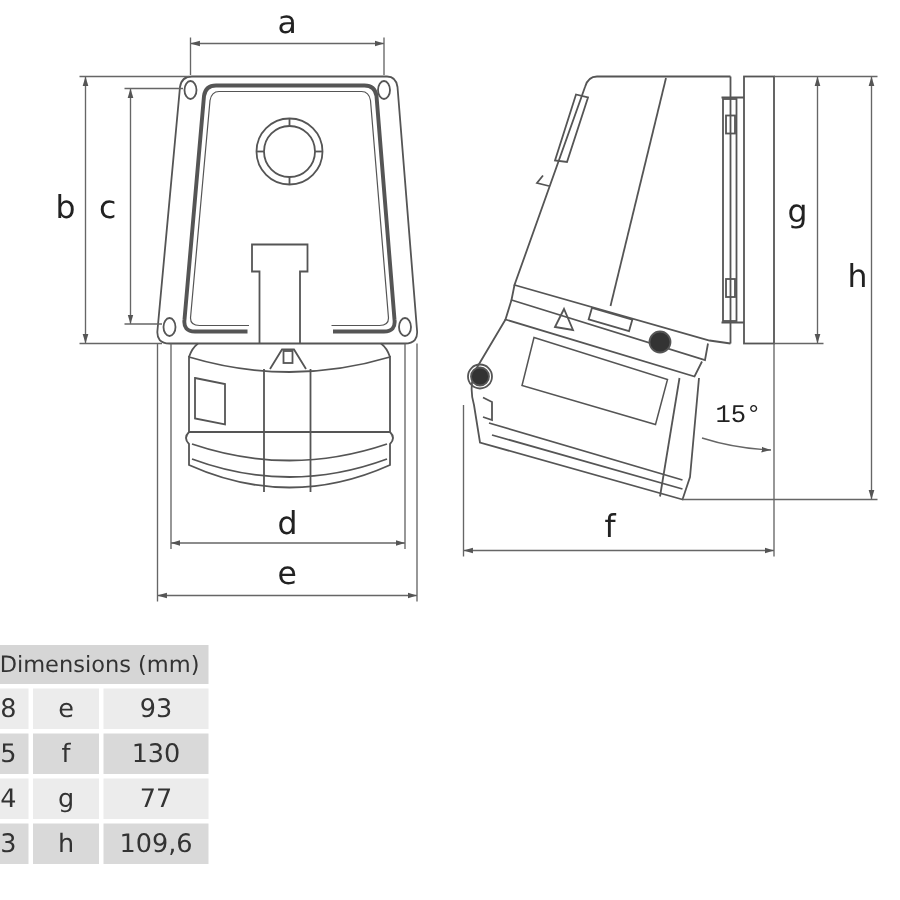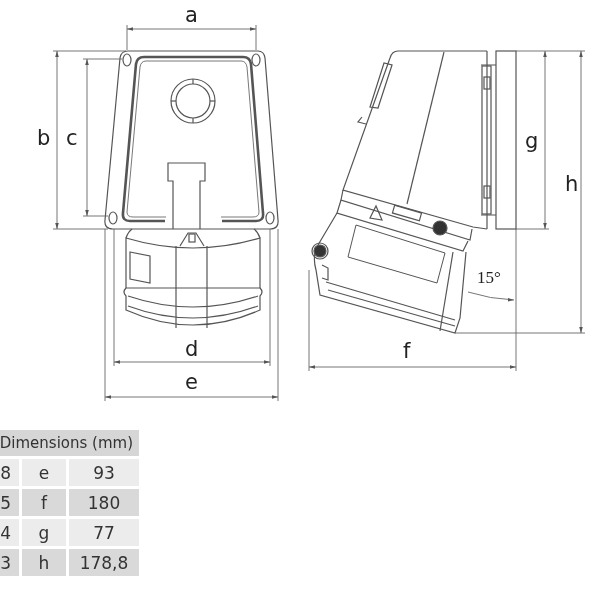--- a/index.html
+++ b/index.html
@@ -1,19 +1,19 @@
 <!DOCTYPE html>
 <html><head>
   <meta charset="utf-8">
   <style>
     html, body { margin: 0; padding: 0; background: #ffffff; }
     body { width: 600px; height: 600px; position: relative; overflow: hidden; font-family: "DejaVu Sans", sans-serif; }
     #drawing { position: absolute; left: 0; top: 0; width: 600px; height: 420px; }
     .dim-label { position: absolute; font-family: "DejaVu Sans", sans-serif; font-size: 21px; color: #222; line-height: 1; }
-    .angle-label { position: absolute; font-family: Liberation Serif, serif; font-size: 17px; color: #222; line-height: 1; }
+    .angle-label { position: absolute; font-family: Liberation Mono, monospace; font-size: 17px; color: #222; line-height: 1; }
     #dim-table { position: absolute; left: -26px; top: 427px; border-collapse: separate; border-spacing: 3px; font-family: "DejaVu Sans", sans-serif; color: #333; }
     #dim-table th { background: #d6d6d6; font-weight: 500; font-size: 15px; height: 26px; padding: 0 6px 0 0; text-align: right; }
     #dim-table td { font-size: 17px; text-align: center; height: 27px; padding: 0; }
     #dim-table tr.light td { background: #ececec; }
     #dim-table tr.dark td { background: #d9d9d9; }
     #dim-table td.c1 { width: 34px; text-align: right; padding-right: 8px; }
     #dim-table td.c2 { width: 44px; }
     #dim-table td.c3 { width: 70px; }
   </style>
 </head>
@@ -149,26 +149,26 @@
   </thead>
   <tbody>
     <tr class="light">
       <td class="c1">8</td>
       <td class="c2">e</td>
       <td class="c3">93</td>
     </tr>
     <tr class="dark">
       <td class="c1">5</td>
       <td class="c2">f</td>
-      <td class="c3">180</td>
+      <td class="c3">130</td>
     </tr>
     <tr class="light">
       <td class="c1">4</td>
       <td class="c2">g</td>
       <td class="c3">77</td>
     </tr>
     <tr class="dark">
       <td class="c1">3</td>
       <td class="c2">h</td>
-      <td class="c3">178,8</td>
+      <td class="c3">109,6</td>
     </tr>
   </tbody>
 </table>
 
 </body></html>

